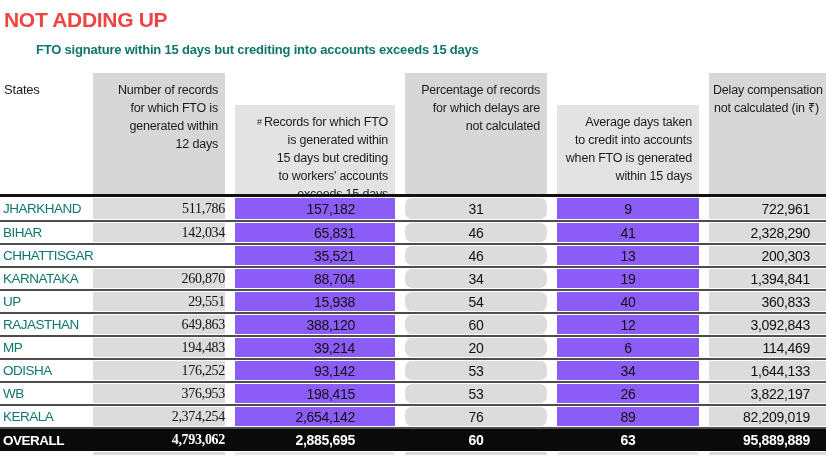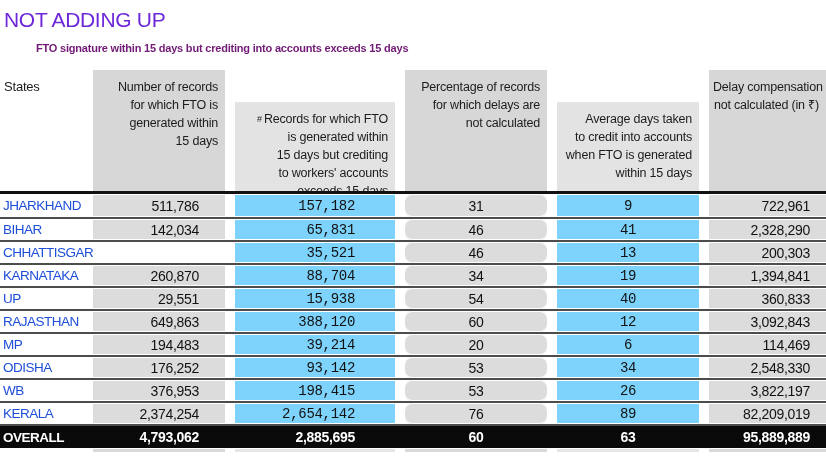--- a/index.html
+++ b/index.html
@@ -7,27 +7,27 @@
     width:826px;height:465px;overflow:hidden;
     font-family:"Liberation Sans",sans-serif;
     color:#111;
     -webkit-font-smoothing:antialiased;
   }
   .wrap{padding:3px 0 0 0;width:826px;}
 
   h1.title{
     margin:3px 0 0 4px;
     font-size:21px;line-height:27px;
-    font-weight:400;letter-spacing:-0.3px;
-    color:#6d28d9;
+    font-weight:700;letter-spacing:-0.3px;
+    color:#ef4444;
   }
   .subtitle{
     margin:9px 0 0 4px;
-    font-size:11px;font-weight:700;
-    letter-spacing:-0.2px;color:#701a75;padding-left:32px;
+    font-size:13px;font-weight:700;
+    letter-spacing:-0.2px;color:#0f766e;padding-left:32px;
   }
 
   .table{margin-top:16px;width:826px;}
 
   .grid{
     display:grid;
     grid-template-columns:93px 132px 10px 160px 10px 142px 10px 142px 10px 117px;
   }
   .gc1{grid-column:1}.gc2{grid-column:2}.gc3{grid-column:4}
   .gc4{grid-column:6}.gc5{grid-column:8}.gc6{grid-column:10}
@@ -57,26 +57,26 @@
   .cell{
     display:flex;align-items:center;
     box-sizing:border-box;
     font-size:14px;
     letter-spacing:-0.3px;
     overflow:hidden;
   }
   .cell.state{
     padding-left:3px;
     font-size:13.5px;font-weight:400;letter-spacing:-0.5px;
-    color:#1d4ed8;
+    color:#0f766e;
   }
   .shade-cd{background:#dcdcdc;box-shadow:inset 0 1px 0 #fff, inset 0 -1px 0 #fff;}
-  .shade-cl{background:#7dd3fc;box-shadow:inset 0 1px 0 #fff, inset 0 -1px 0 #fff;font-family:Liberation Mono, monospace;}
-
-  .v1{justify-content:flex-end;padding-right:26px;}
+  .shade-cl{background:#8b5cf6;box-shadow:inset 0 1px 0 #fff, inset 0 -1px 0 #fff;}
+
+  .v1{justify-content:flex-end;font-family:Liberation Serif, serif;}
   .v2{justify-content:flex-end;padding-right:40px;}
   .v3{justify-content:center;border-radius:7px;}
   .v4{justify-content:center;}
   .v5{justify-content:flex-end;padding-right:16px;}
 
   
   .trow.total{
     height:24px;
     background:#0a0a0a;color:#ffffff;
     border-top:2px solid #4d4d4d;
@@ -96,21 +96,21 @@
   <h1 class="title">NOT ADDING UP</h1>
   <div class="subtitle">FTO signature within 15 days but crediting into accounts exceeds 15 days</div>
 
   <div class="table">
 
     <div class="hrow grid">
       <div class="hcell col1 gc1">States</div>
       <div class="hcell shade-hd gc2">Number of records
 for which FTO is
 generated within
-15 days</div>
+12 days</div>
       <div class="hcell shade-hl gc3"><sup>#</sup><span>Records for which FTO
 is generated within
 15 days but crediting
 to workers' accounts
 exceeds 15 days</span></div>
       <div class="hcell shade-hd gc4">Percentage of records
 for which delays are
 not calculated</div>
       <div class="hcell shade-hl gc5">Average days taken
 to credit into accounts
@@ -177,21 +177,21 @@
           <div class="cell num gc4 v3 shade-cd">20</div>
           <div class="cell num gc5 v4 shade-cl">6</div>
           <div class="cell num gc6 v5 shade-cd">114,469</div>
         </div>
         <div class="trow grid">
           <div class="cell state gc1">ODISHA</div>
           <div class="cell num gc2 v1 shade-cd">176,252</div>
           <div class="cell num gc3 v2 shade-cl">93,142</div>
           <div class="cell num gc4 v3 shade-cd">53</div>
           <div class="cell num gc5 v4 shade-cl">34</div>
-          <div class="cell num gc6 v5 shade-cd">2,548,330</div>
+          <div class="cell num gc6 v5 shade-cd">1,644,133</div>
         </div>
         <div class="trow grid">
           <div class="cell state gc1">WB</div>
           <div class="cell num gc2 v1 shade-cd">376,953</div>
           <div class="cell num gc3 v2 shade-cl">198,415</div>
           <div class="cell num gc4 v3 shade-cd">53</div>
           <div class="cell num gc5 v4 shade-cl">26</div>
           <div class="cell num gc6 v5 shade-cd">3,822,197</div>
         </div>
         <div class="trow grid">

